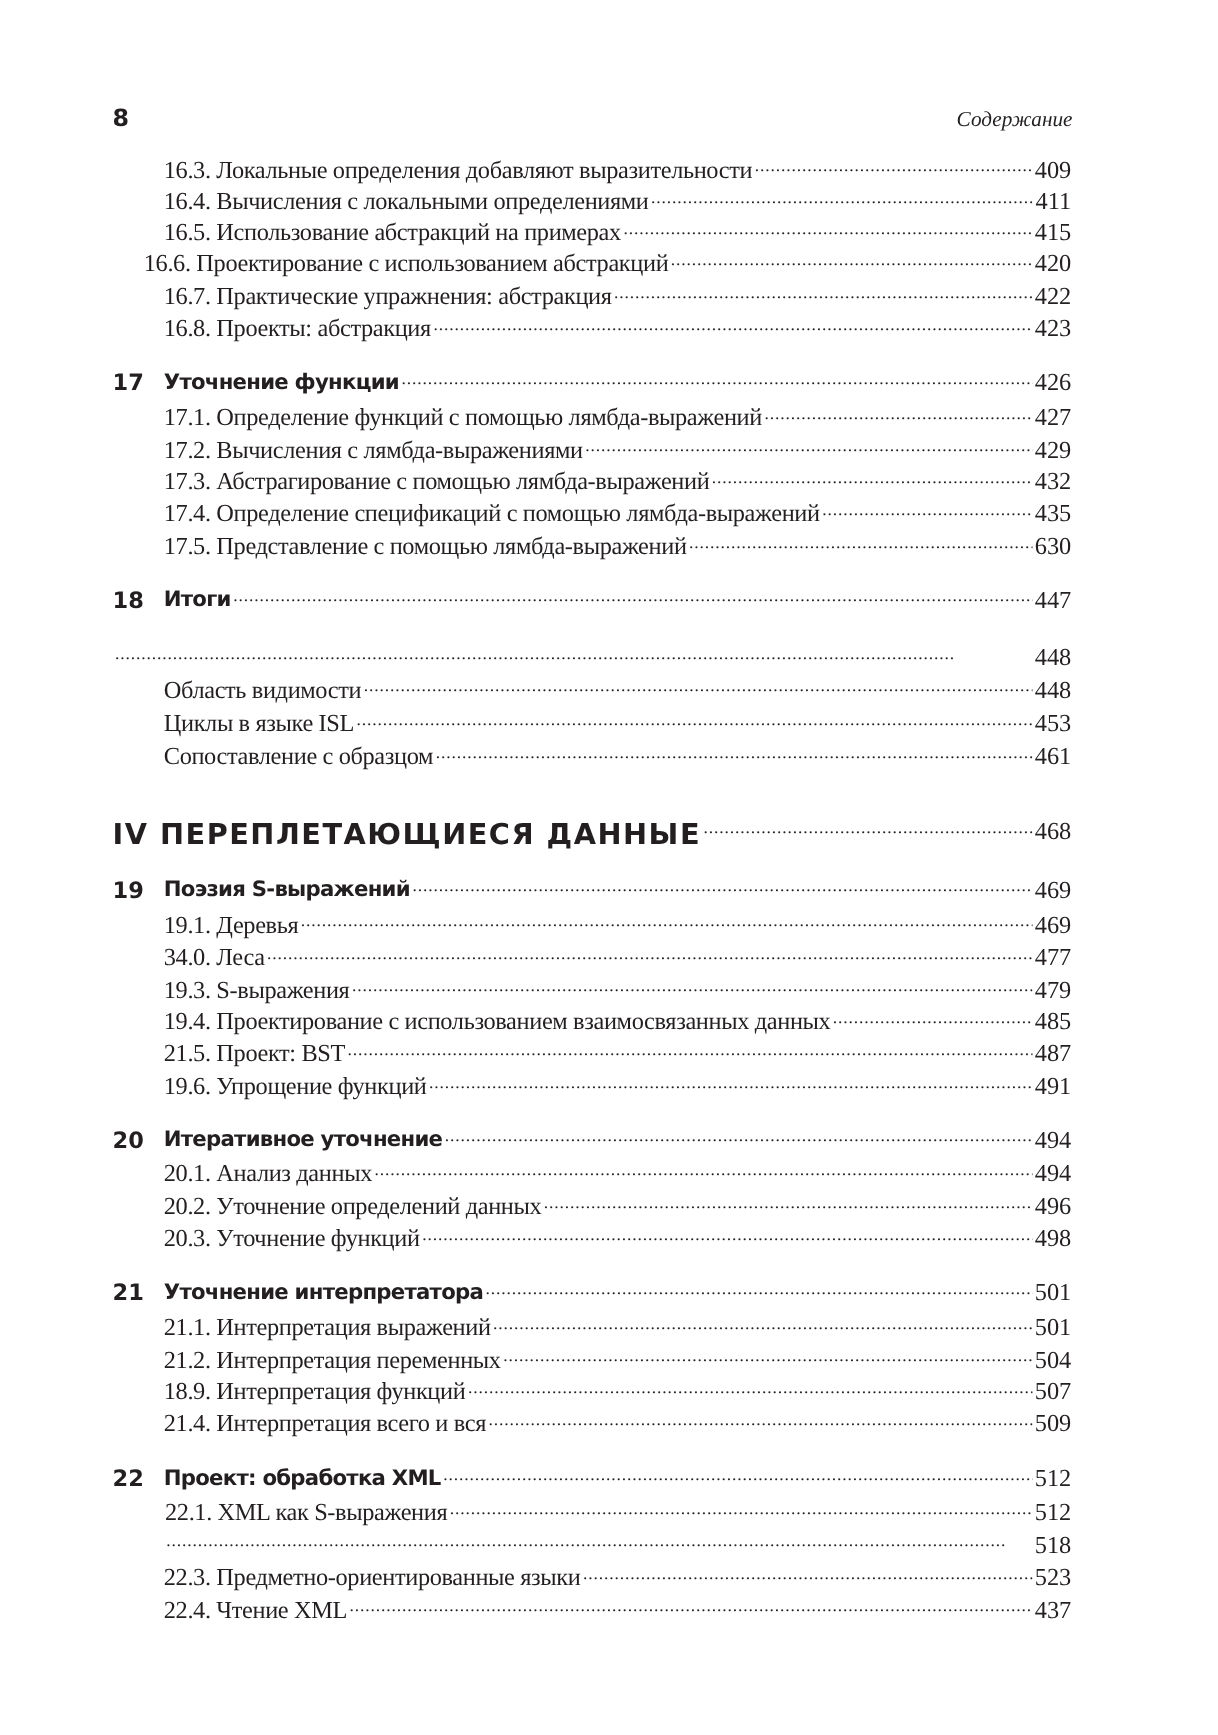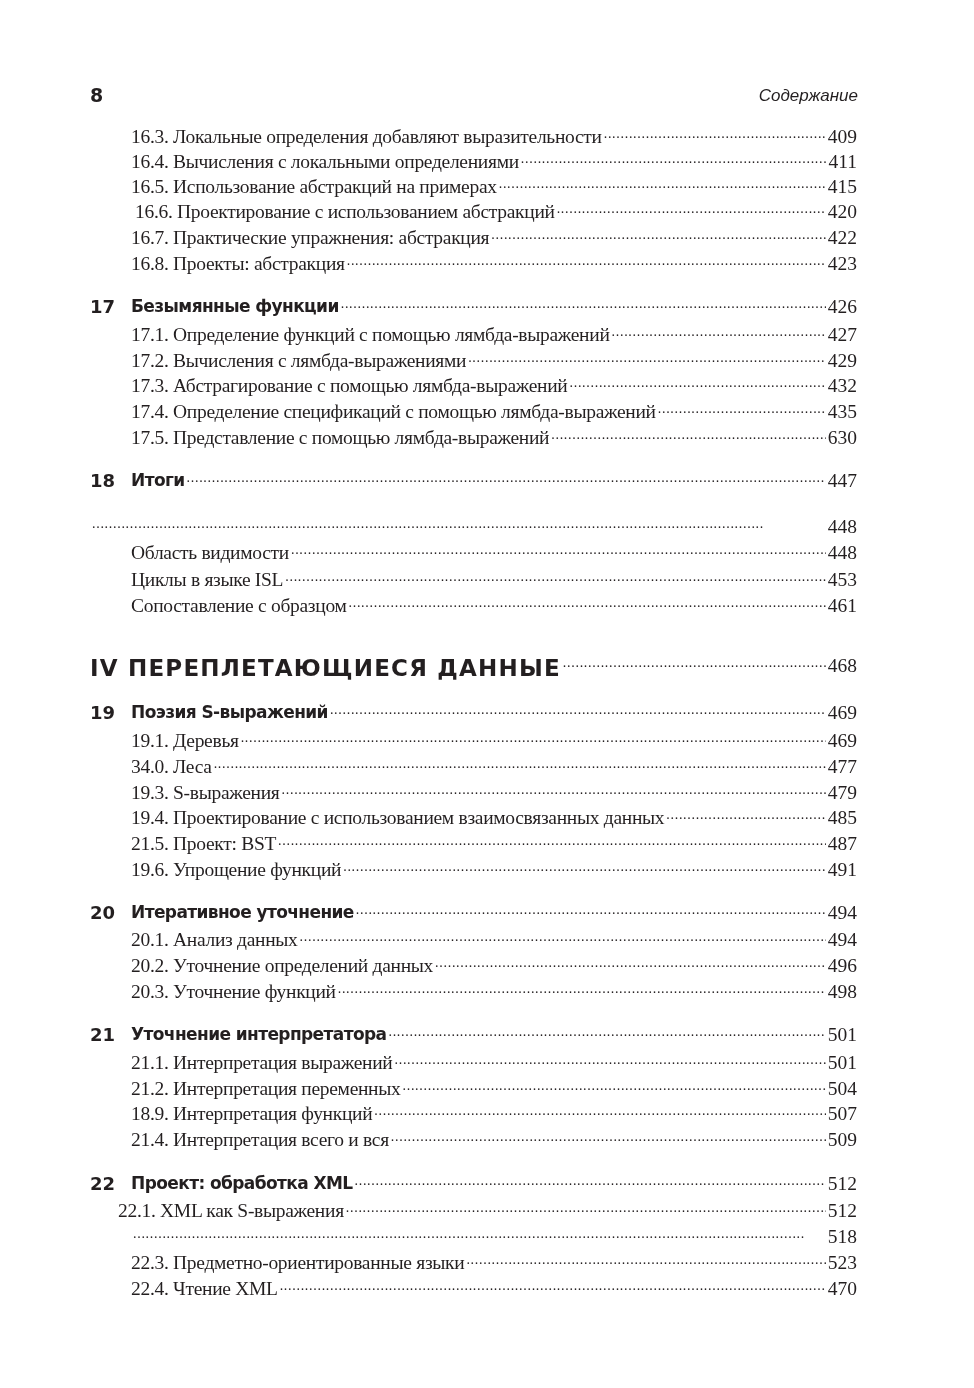--- a/index.html
+++ b/index.html
@@ -1,18 +1,18 @@
 <!DOCTYPE html>
 <html><head>
 <meta charset="utf-8">
 <style>
   html, body { margin:0; padding:0; background:#ffffff; }
   body { width:974px; height:1388px; position:relative; overflow:hidden; color:#231f20; }
   .page-num { position:absolute; left:90px; top:84px; font-family:"DejaVu Sans", sans-serif; font-weight:bold; font-size:19px; }
-  .running-head { position:absolute; right:116px; top:86px; font-family:Liberation Sans, sans-serif; font-style:italic; font-size:17px; }
+  .running-head { position:absolute; right:116px; top:86px; font-family:Liberation Serif, serif; font-style:italic; font-size:17px; }
   .row { position:absolute; left:0; width:974px; height:26px; display:flex; align-items:baseline; }
   .row .num { position:absolute; left:90px; font-family:"DejaVu Sans", sans-serif; font-weight:bold; font-size:18px; }
   .row .entry { position:absolute; right:117px; display:flex; align-items:flex-start; }
   .title-sub { font-family:"Liberation Serif", serif; font-size:19.5px; white-space:nowrap; letter-spacing:-0.3px; }
   .title-ch { font-family:"DejaVu Sans", sans-serif; font-weight:bold; font-size:17px; white-space:nowrap; letter-spacing:-0.6px; }
   .title-part { font-family:"DejaVu Sans", sans-serif; font-weight:bold; font-size:23px; white-space:nowrap; letter-spacing:1.2px; }
   .leader { flex:1; overflow:hidden; white-space:nowrap; font-family:"Liberation Serif", serif; font-size:14px; letter-spacing:0.5px; margin:0 2px; }
   .leader::after { content:". . . . . . . . . . . . . . . . . . . . . . . . . . . . . . . . . . . . . . . . . . . . . . . . . . . . . . . . . . . . . . . . . . . . . . . . . . . . . . . . . . . . . . . . . . . . . . . . . . . . . . . . . . . . . . . . . . . . . . . . . . . . . . . . . . . . . . . . . . . . . . . . . . . . . . . . . . . . . . . ."; letter-spacing:-1.4px; }
   .pg { font-family:"Liberation Serif", serif; font-size:19.5px; white-space:nowrap; }
 </style>
@@ -37,21 +37,21 @@
     </div>
   </div>
 <div class="row" style="top:176px">
     <div class="entry" style="left:131px">
       <span class="title-sub">16.5. Использование абстракций на примерах</span>
       <span class="leader"></span>
       <span class="pg">415</span>
     </div>
   </div>
 <div class="row" style="top:201px">
-    <div class="entry" style="left:135px">
+    <div class="entry" style="left:115px">
       <span class="title-sub">16.6. Проектирование с использованием абстракций</span>
       <span class="leader"></span>
       <span class="pg">420</span>
     </div>
   </div>
 <div class="row" style="top:227px">
     <div class="entry" style="left:131px">
       <span class="title-sub">16.7. Практические упражнения: абстракция</span>
       <span class="leader"></span>
       <span class="pg">422</span>
@@ -61,21 +61,21 @@
     <div class="entry" style="left:131px">
       <span class="title-sub">16.8. Проекты: абстракция</span>
       <span class="leader"></span>
       <span class="pg">423</span>
     </div>
   </div>
 
 <div class="row" style="top:296px">
     <span class="num">17</span>
     <div class="entry" style="left:131px">
-      <span class="title-ch">Безымянные функции</span>
+      <span class="title-ch">Уточнение функции</span>
       <span class="leader"></span>
       <span class="pg">426</span>
     </div>
   </div>
 <div class="row" style="top:324px">
     <div class="entry" style="left:131px">
       <span class="title-sub">17.1. Определение функций с помощью лямбда-выражений</span>
       <span class="leader"></span>
       <span class="pg">427</span>
     </div>
@@ -274,21 +274,21 @@
 
 <div class="row" style="top:1173px">
     <span class="num">22</span>
     <div class="entry" style="left:131px">
       <span class="title-ch">Проект: обработка XML</span>
       <span class="leader"></span>
       <span class="pg">512</span>
     </div>
   </div>
 <div class="row" style="top:1200px">
-    <div class="entry" style="left:118px">
+    <div class="entry" style="left:132px">
       <span class="title-sub">22.1. XML как S-выражения</span>
       <span class="leader"></span>
       <span class="pg">512</span>
     </div>
   </div>
 <div class="row" style="top:1226px">
     <div class="entry" style="left:131px">
       <span class="leader"></span>
       <span class="pg">518</span>
     </div>
@@ -297,15 +297,15 @@
     <div class="entry" style="left:131px">
       <span class="title-sub">22.3. Предметно-ориентированные языки</span>
       <span class="leader"></span>
       <span class="pg">523</span>
     </div>
   </div>
 <div class="row" style="top:1278px">
     <div class="entry" style="left:131px">
       <span class="title-sub">22.4. Чтение XML</span>
       <span class="leader"></span>
-      <span class="pg">470</span>
+      <span class="pg">437</span>
     </div>
   </div>
 
 </body></html>

